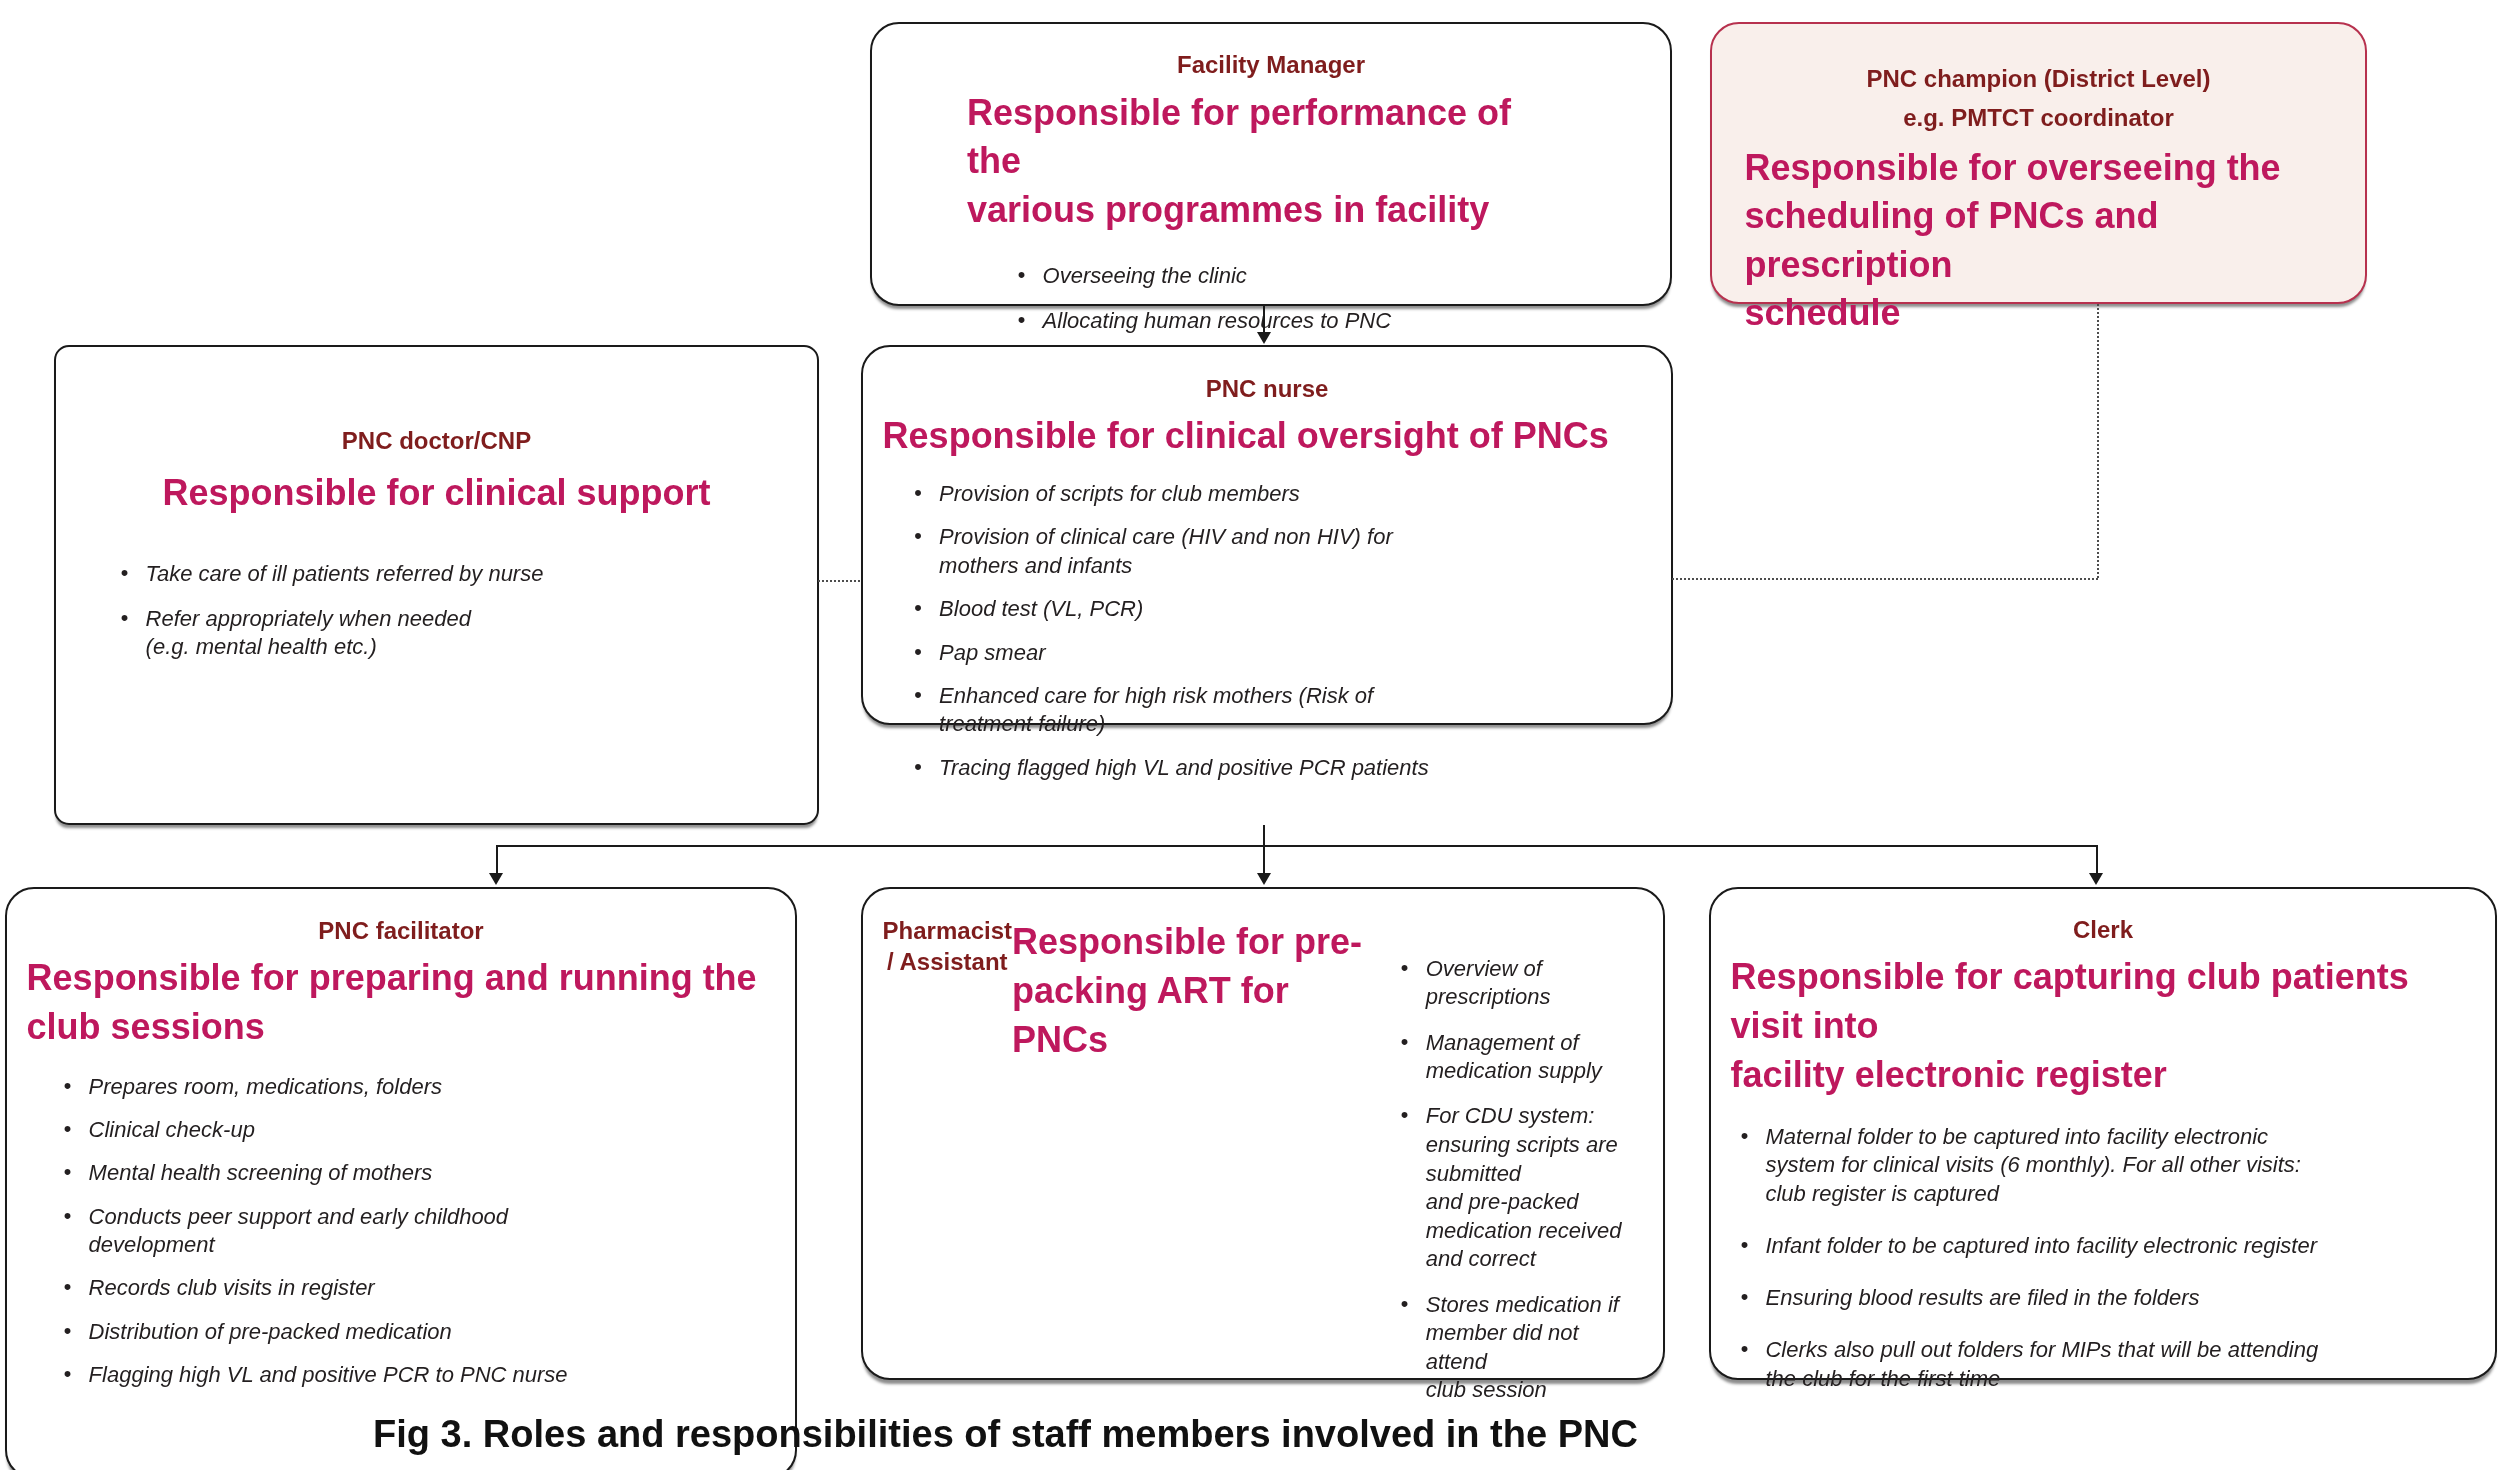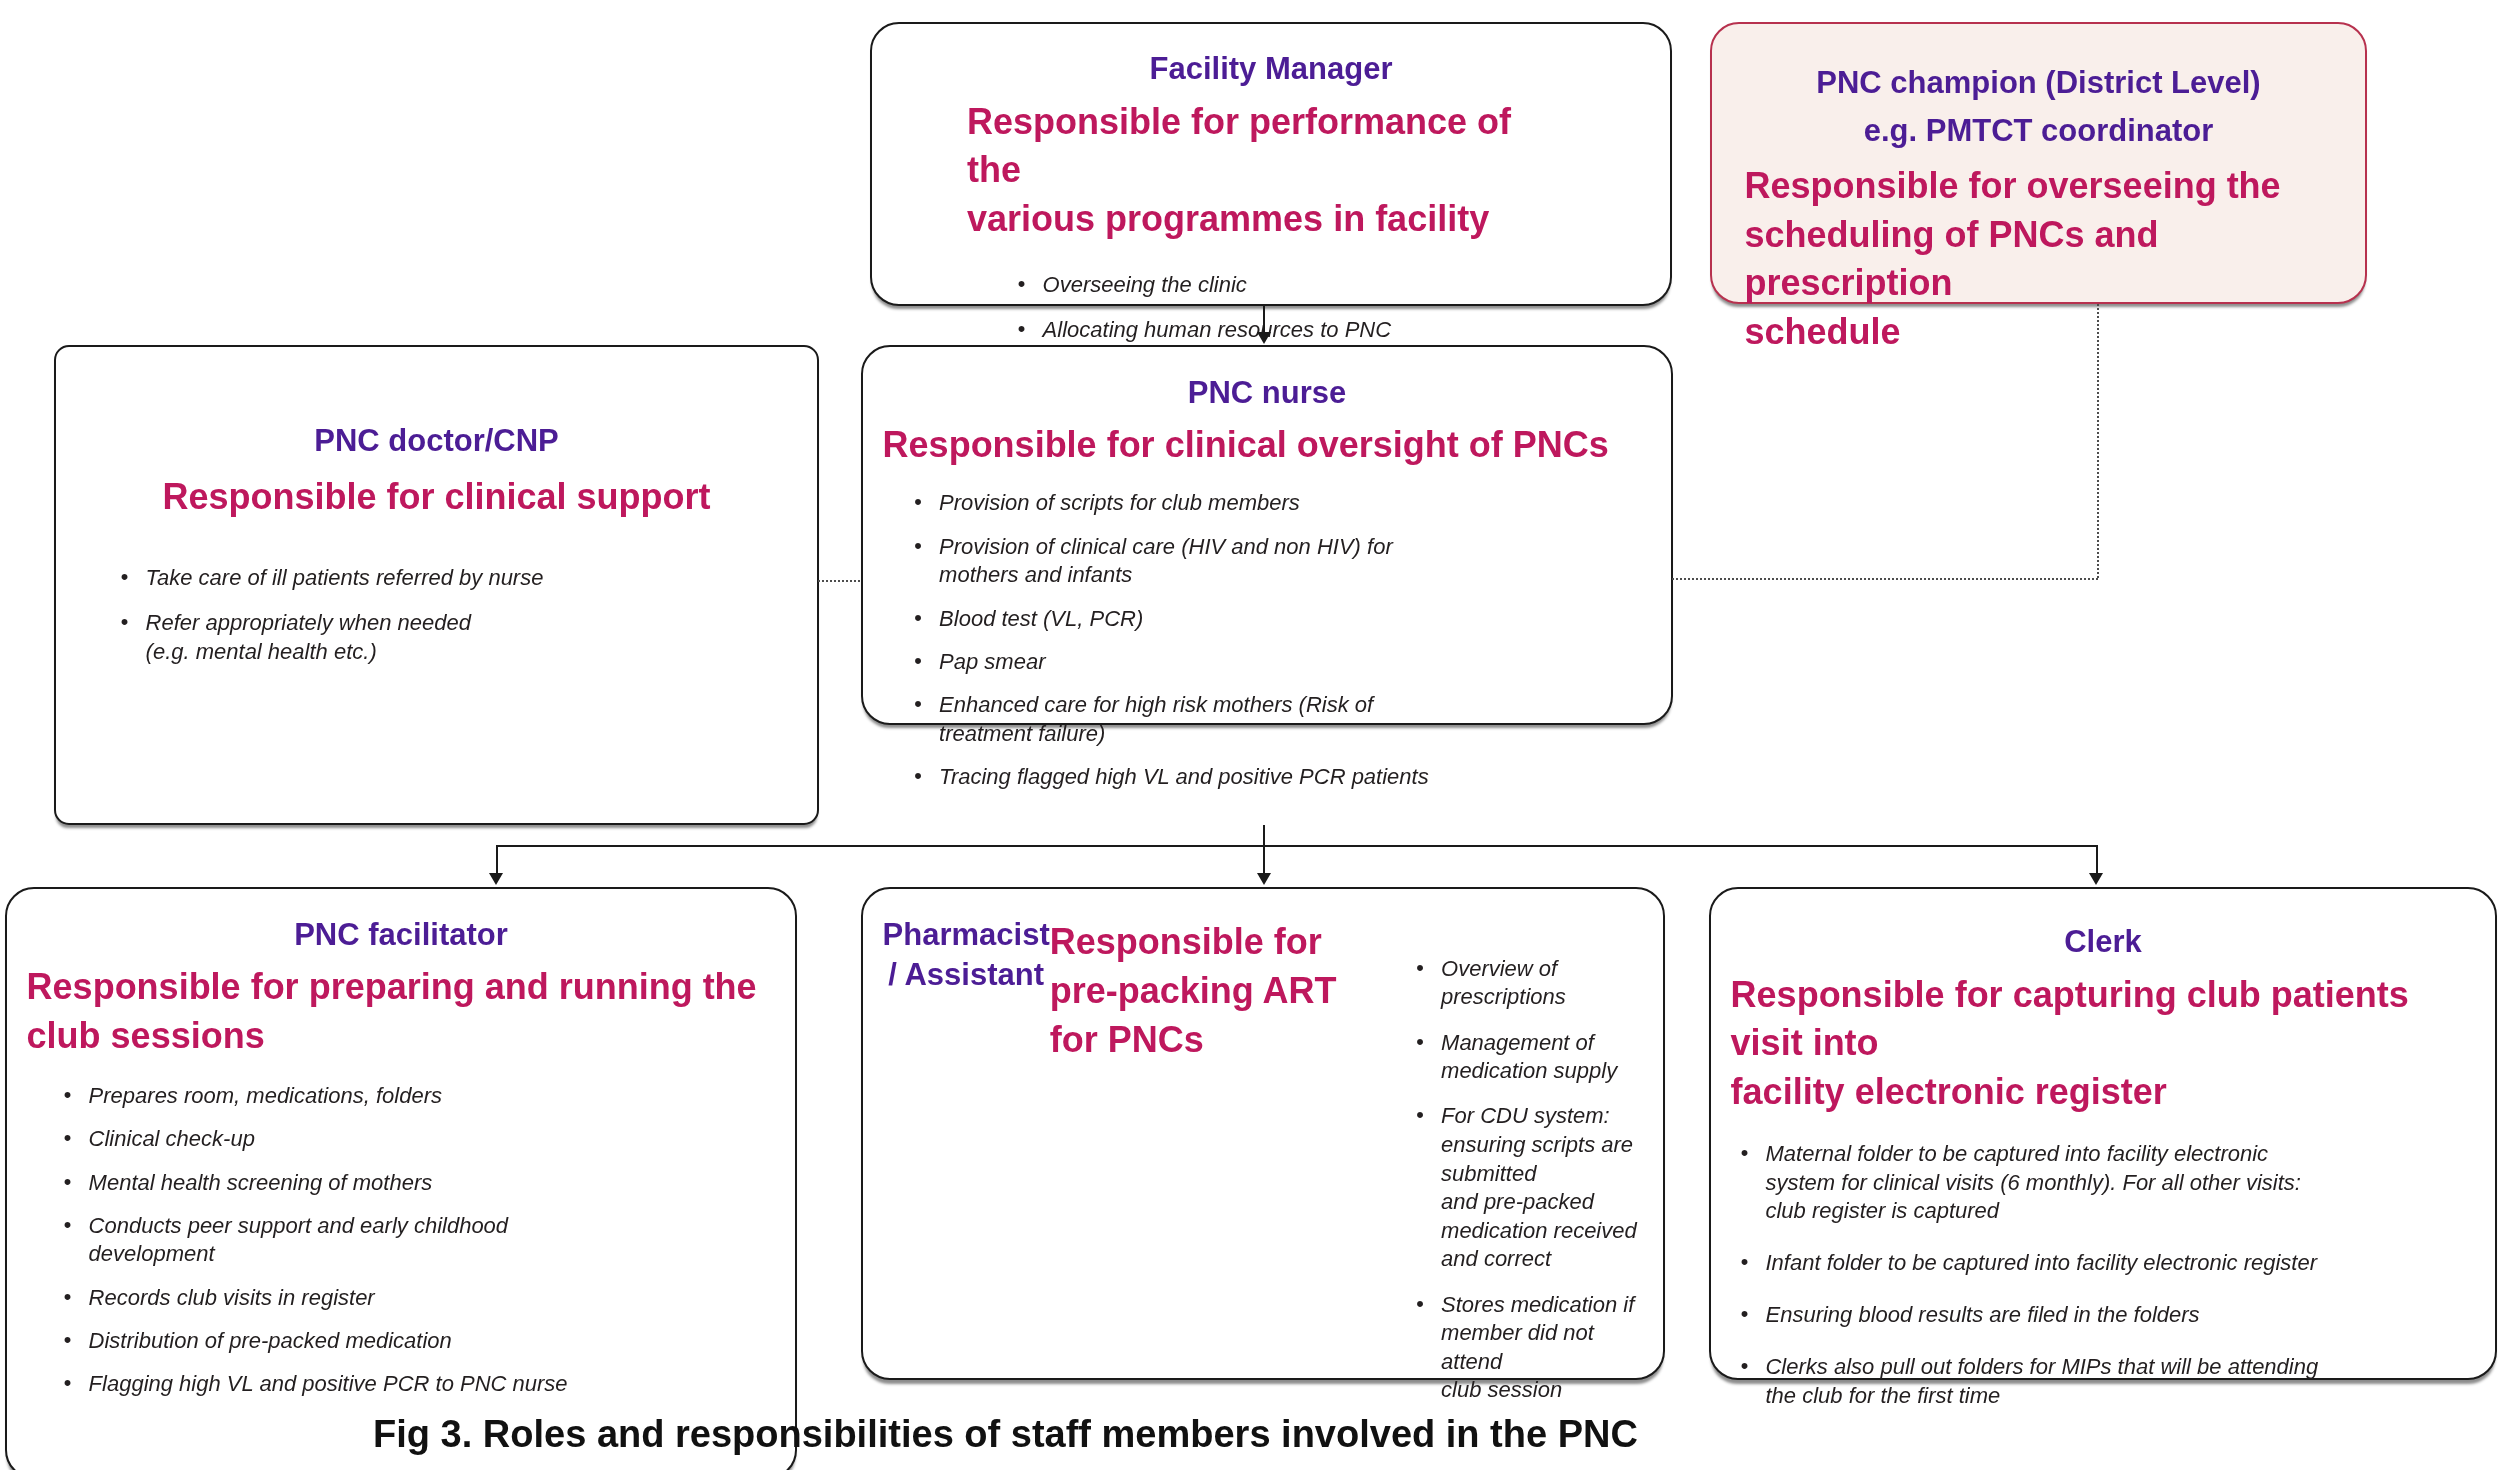--- a/index.html
+++ b/index.html
@@ -7,21 +7,21 @@
     width:2509px;height:1470px;position:relative;background:#ffffff;
     font-family:"Liberation Sans", sans-serif;color:#231f20;overflow:hidden;
   }
   .box{
     position:absolute;background:#ffffff;border:2.9px solid #1a1a1a;border-radius:29px;
     box-sizing:border-box;box-shadow:0 5.9px 2.9px -2.9px rgba(0,0,0,0.45);
     padding:25.5px 19.6px 19.6px 19.6px;
   }
   .box.champion{background:#f9efeb;border-color:#b7314e;}
   .titles{text-align:center;}
-  .title-line{color:#4c1d95;font-weight:bold;font-size:31px;line-height:1.32;margin-bottom:7.8px;}
+  .title-line{color:#7f1d1d;font-weight:bold;font-size:24px;line-height:1.32;margin-bottom:7.8px;}
   .subtitle{
     font-weight:bold;font-size:36px;line-height:1.35;text-align:left;
     white-space:pre-line;margin:3.9px auto 0 auto;color:#be185d;
   }
   ul.bullets{list-style:none;margin:23.5px 0 0 0;padding:0;font-size:22px;line-height:1.3;font-style:italic;}
   ul.bullets li{
     position:relative;padding-left:31px;margin-top:16.7px;white-space:pre-line;color:#231f20;
   }
   ul.bullets li::before{content:"\2022";position:absolute;left:5.9px;top:-1px;color:#231f20;}
   
@@ -33,21 +33,21 @@
   .b-doctor{left:54px;top:345px;width:765px;height:480px;display:flex;flex-direction:column;justify-content:center;padding-bottom:108px;border-radius:15px;}
   .b-doctor ul.bullets{margin-left:39px;margin-top:25.5px;}
   .b-nurse{left:861px;top:345px;width:812px;height:380px;}
   .b-nurse ul.bullets{margin-left:25.5px;margin-top:19.6px;}
   .b-nurse ul.bullets li{margin-top:14.7px;}
   .b-facilitator{left:5px;top:887px;width:792px;height:592px;}
   .b-facilitator ul.bullets{margin-left:31px;margin-top:21.6px;}
   .b-facilitator ul.bullets li{margin-top:14.7px;}
   .b-pharmacist{left:861px;top:887px;width:804px;height:493px;display:flex;flex-direction:row;justify-content:center;padding-bottom:69px;}
   .b-pharmacist ul.bullets{margin-left:19.6px;margin-top:23.5px;}
-  .b-clerk{left:1709px;top:887px;width:788px;height:493px;padding-top:33px;}
+  .b-clerk{left:1709px;top:887px;width:788px;height:493px;padding-top:25px;}
   .b-clerk ul.bullets{margin-left:3.9px;margin-top:23.5px;}
   .b-clerk ul.bullets li{margin-top:23.5px;}
   
   .line{position:absolute;background:#1a1a1a;}
   .arrowhead{
     position:absolute;width:0;height:0;
     border-left:7.8px solid transparent;border-right:7.8px solid transparent;
     border-top:12.7px solid #1a1a1a;
   }
   .dotted-h{position:absolute;border-top:2px dotted #4d4d4d;height:0;}

